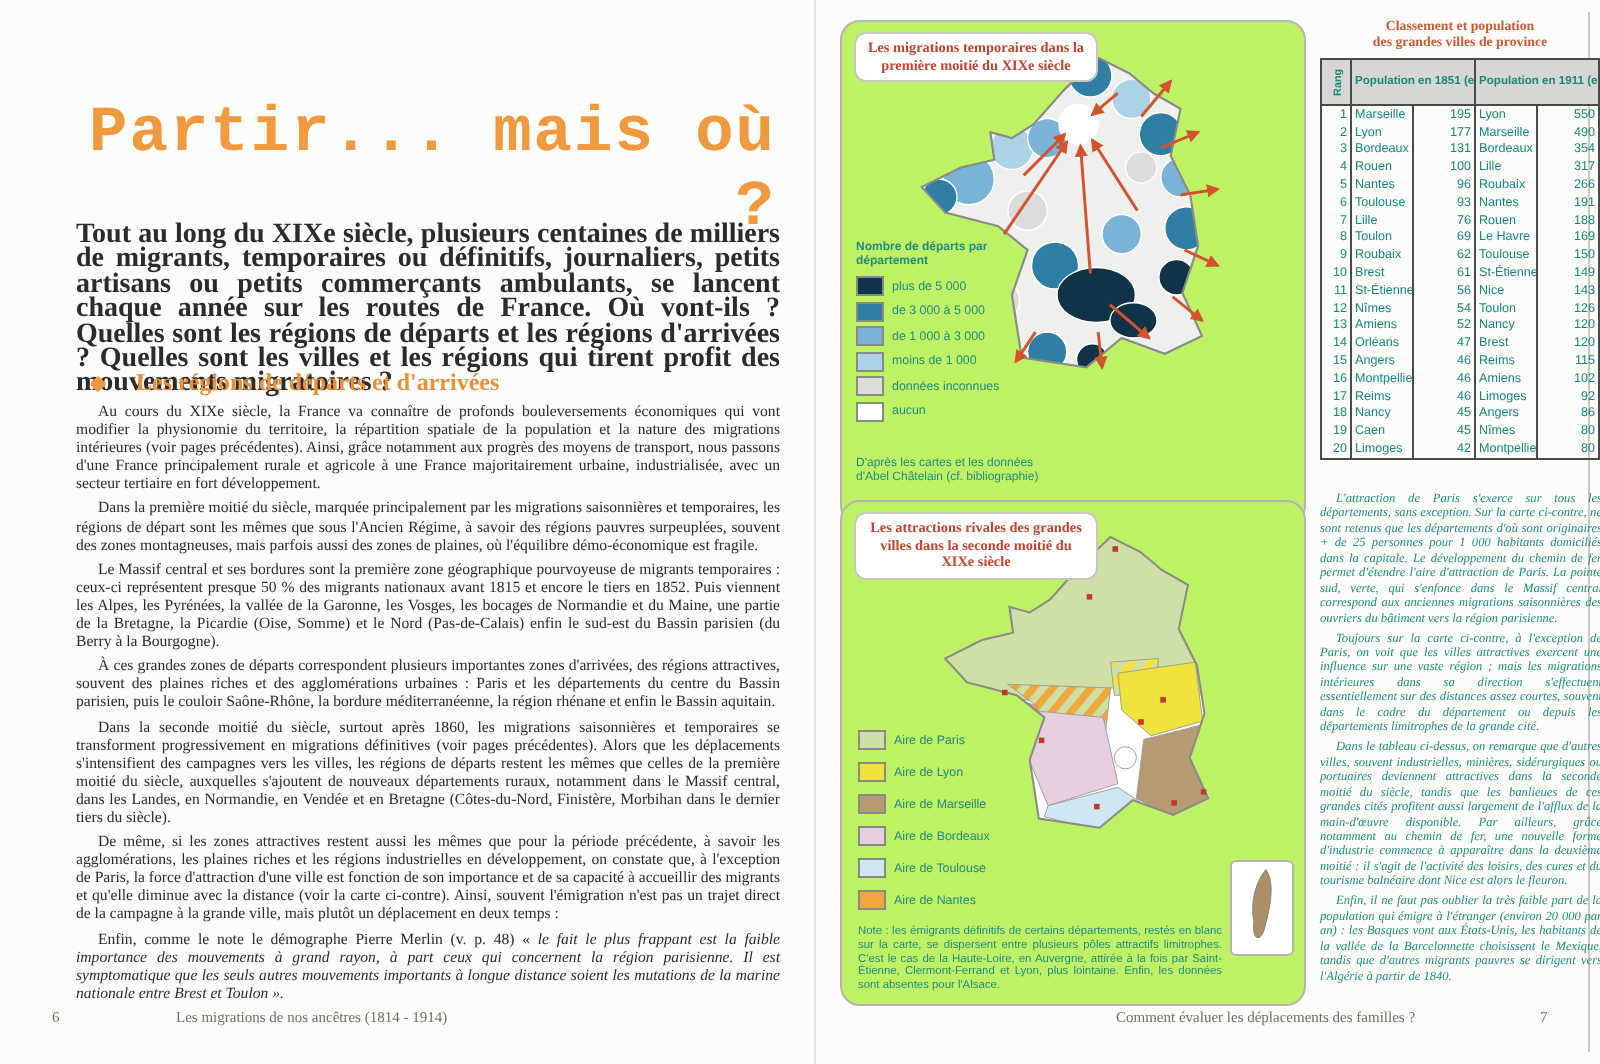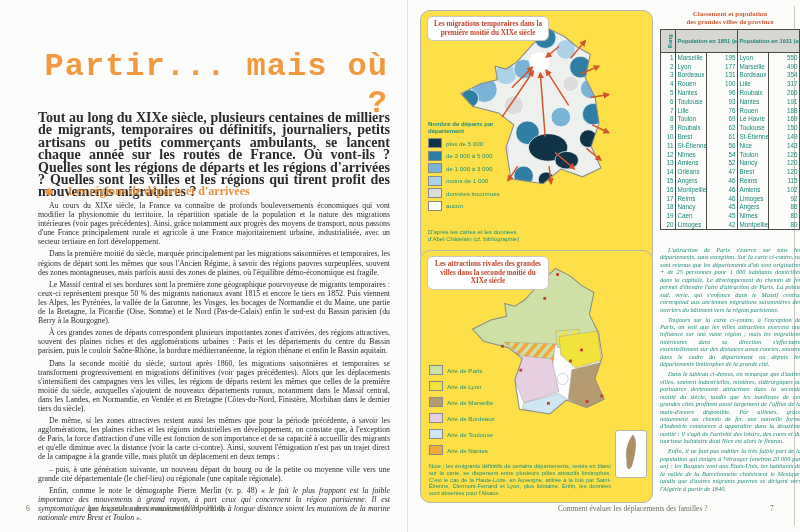--- a/index.html
+++ b/index.html
@@ -24,21 +24,21 @@
   .bodytext{position:absolute;top:201px;left:38px;width:352px;
       font-size:7.8px;line-height:9.1px;text-align:justify;}
   .bodytext p{margin:0 0 3px 0;text-indent:11px;}
   .bodytext .quote-par{text-indent:11px;}
   .it{font-style:italic;}
   .footer-left{position:absolute;top:504px;left:0;width:408px;font-size:7.5px;color:#6e6e6a;}
   .footer-left .pn{position:absolute;left:26px;top:0;}
   .footer-left .ft{position:absolute;left:88px;top:0;text-align:right;}
 
   
-  .map-panel{position:absolute;left:12px;width:233px;background:#fde047;
+  .map-panel{position:absolute;left:12px;width:233px;background:#bef264;
       border:1.5px solid #b5b5ad;border-radius:10px;box-sizing:border-box;}
   #panel1{top:10px;height:253px;}
   #panel2{top:250px;height:253px;}
   .map-title{position:absolute;left:6px;top:5px;width:122px;background:#fff;
       border:1px solid #c8c8c0;border-radius:6px;padding:3px 4px;box-sizing:border-box;
       color:#c0442e;font-weight:bold;font-size:7.2px;line-height:8.6px;text-align:center;
       font-family:"Liberation Serif",serif;z-index:3;}
   .map-svg{position:absolute;z-index:1;}
   #panel1 .map-svg{left:34px;top:12px;width:196px;height:196px;}
   #panel2 .map-svg{left:46px;top:12px;width:184px;height:184px;}
@@ -98,21 +98,20 @@
   </div>
 
   <div class="bodytext">
 
   <p>Au cours du XIXe siècle, la France va connaître de profonds bouleversements économiques qui vont modifier la physionomie du territoire, la répartition spatiale de la population et la nature des migrations intérieures (voir pages précédentes). Ainsi, grâce notamment aux progrès des moyens de transport, nous passons d'une France principalement rurale et agricole à une France majoritairement urbaine, industrialisée, avec un secteur tertiaire en fort développement.</p>
       <p>Dans la première moitié du siècle, marquée principalement par les migrations saisonnières et temporaires, les régions de départ sont les mêmes que sous l'Ancien Régime, à savoir des régions pauvres surpeuplées, souvent des zones montagneuses, mais parfois aussi des zones de plaines, où l'équilibre démo-économique est fragile.</p>
       <p>Le Massif central et ses bordures sont la première zone géographique pourvoyeuse de migrants temporaires : ceux-ci représentent presque 50 % des migrants nationaux avant 1815 et encore le tiers en 1852. Puis viennent les Alpes, les Pyrénées, la vallée de la Garonne, les Vosges, les bocages de Normandie et du Maine, une partie de la Bretagne, la Picardie (Oise, Somme) et le Nord (Pas-de-Calais) enfin le sud-est du Bassin parisien (du Berry à la Bourgogne).</p>
       <p>À ces grandes zones de départs correspondent plusieurs importantes zones d'arrivées, des régions attractives, souvent des plaines riches et des agglomérations urbaines : Paris et les départements du centre du Bassin parisien, puis le couloir Saône-Rhône, la bordure méditerranéenne, la région rhénane et enfin le Bassin aquitain.</p>
       <p>Dans la seconde moitié du siècle, surtout après 1860, les migrations saisonnières et temporaires se transforment progressivement en migrations définitives (voir pages précédentes). Alors que les déplacements s'intensifient des campagnes vers les villes, les régions de départs restent les mêmes que celles de la première moitié du siècle, auxquelles s'ajoutent de nouveaux départements ruraux, notamment dans le Massif central, dans les Landes, en Normandie, en Vendée et en Bretagne (Côtes-du-Nord, Finistère, Morbihan dans le dernier tiers du siècle).</p>
       <p>De même, si les zones attractives restent aussi les mêmes que pour la période précédente, à savoir les agglomérations, les plaines riches et les régions industrielles en développement, on constate que, à l'exception de Paris, la force d'attraction d'une ville est fonction de son importance et de sa capacité à accueillir des migrants et qu'elle diminue avec la distance (voir la carte ci-contre). Ainsi, souvent l'émigration n'est pas un trajet direct de la campagne à la grande ville, mais plutôt un déplacement en deux temps :</p>
-      <p>– puis, à une génération suivante, un nouveau départ du bourg ou de la petite ou moyenne ville vers une grande cité départementale (le chef-lieu) ou régionale (une capitale régionale).</p>
       <p class="quote-par"><span>Enfin, comme le note le démographe Pierre Merlin (v. p. 48) « </span><span class="it">le fait le plus frappant est la faible importance des mouvements à grand rayon, à part ceux qui concernent la région parisienne. Il est symptomatique que les seuls autres mouvements importants à longue distance soient les mutations de la marine nationale entre Brest et Toulon ».</span></p>
     </div>
 
   <div class="bodytext" style="top:auto;" id="lastpar-host"></div>
 
   <div class="footer-left">
     <span class="pn">6</span>
     <span class="ft">Les migrations de nos ancêtres (1814 - 1914)</span>
   </div>
 </div>

